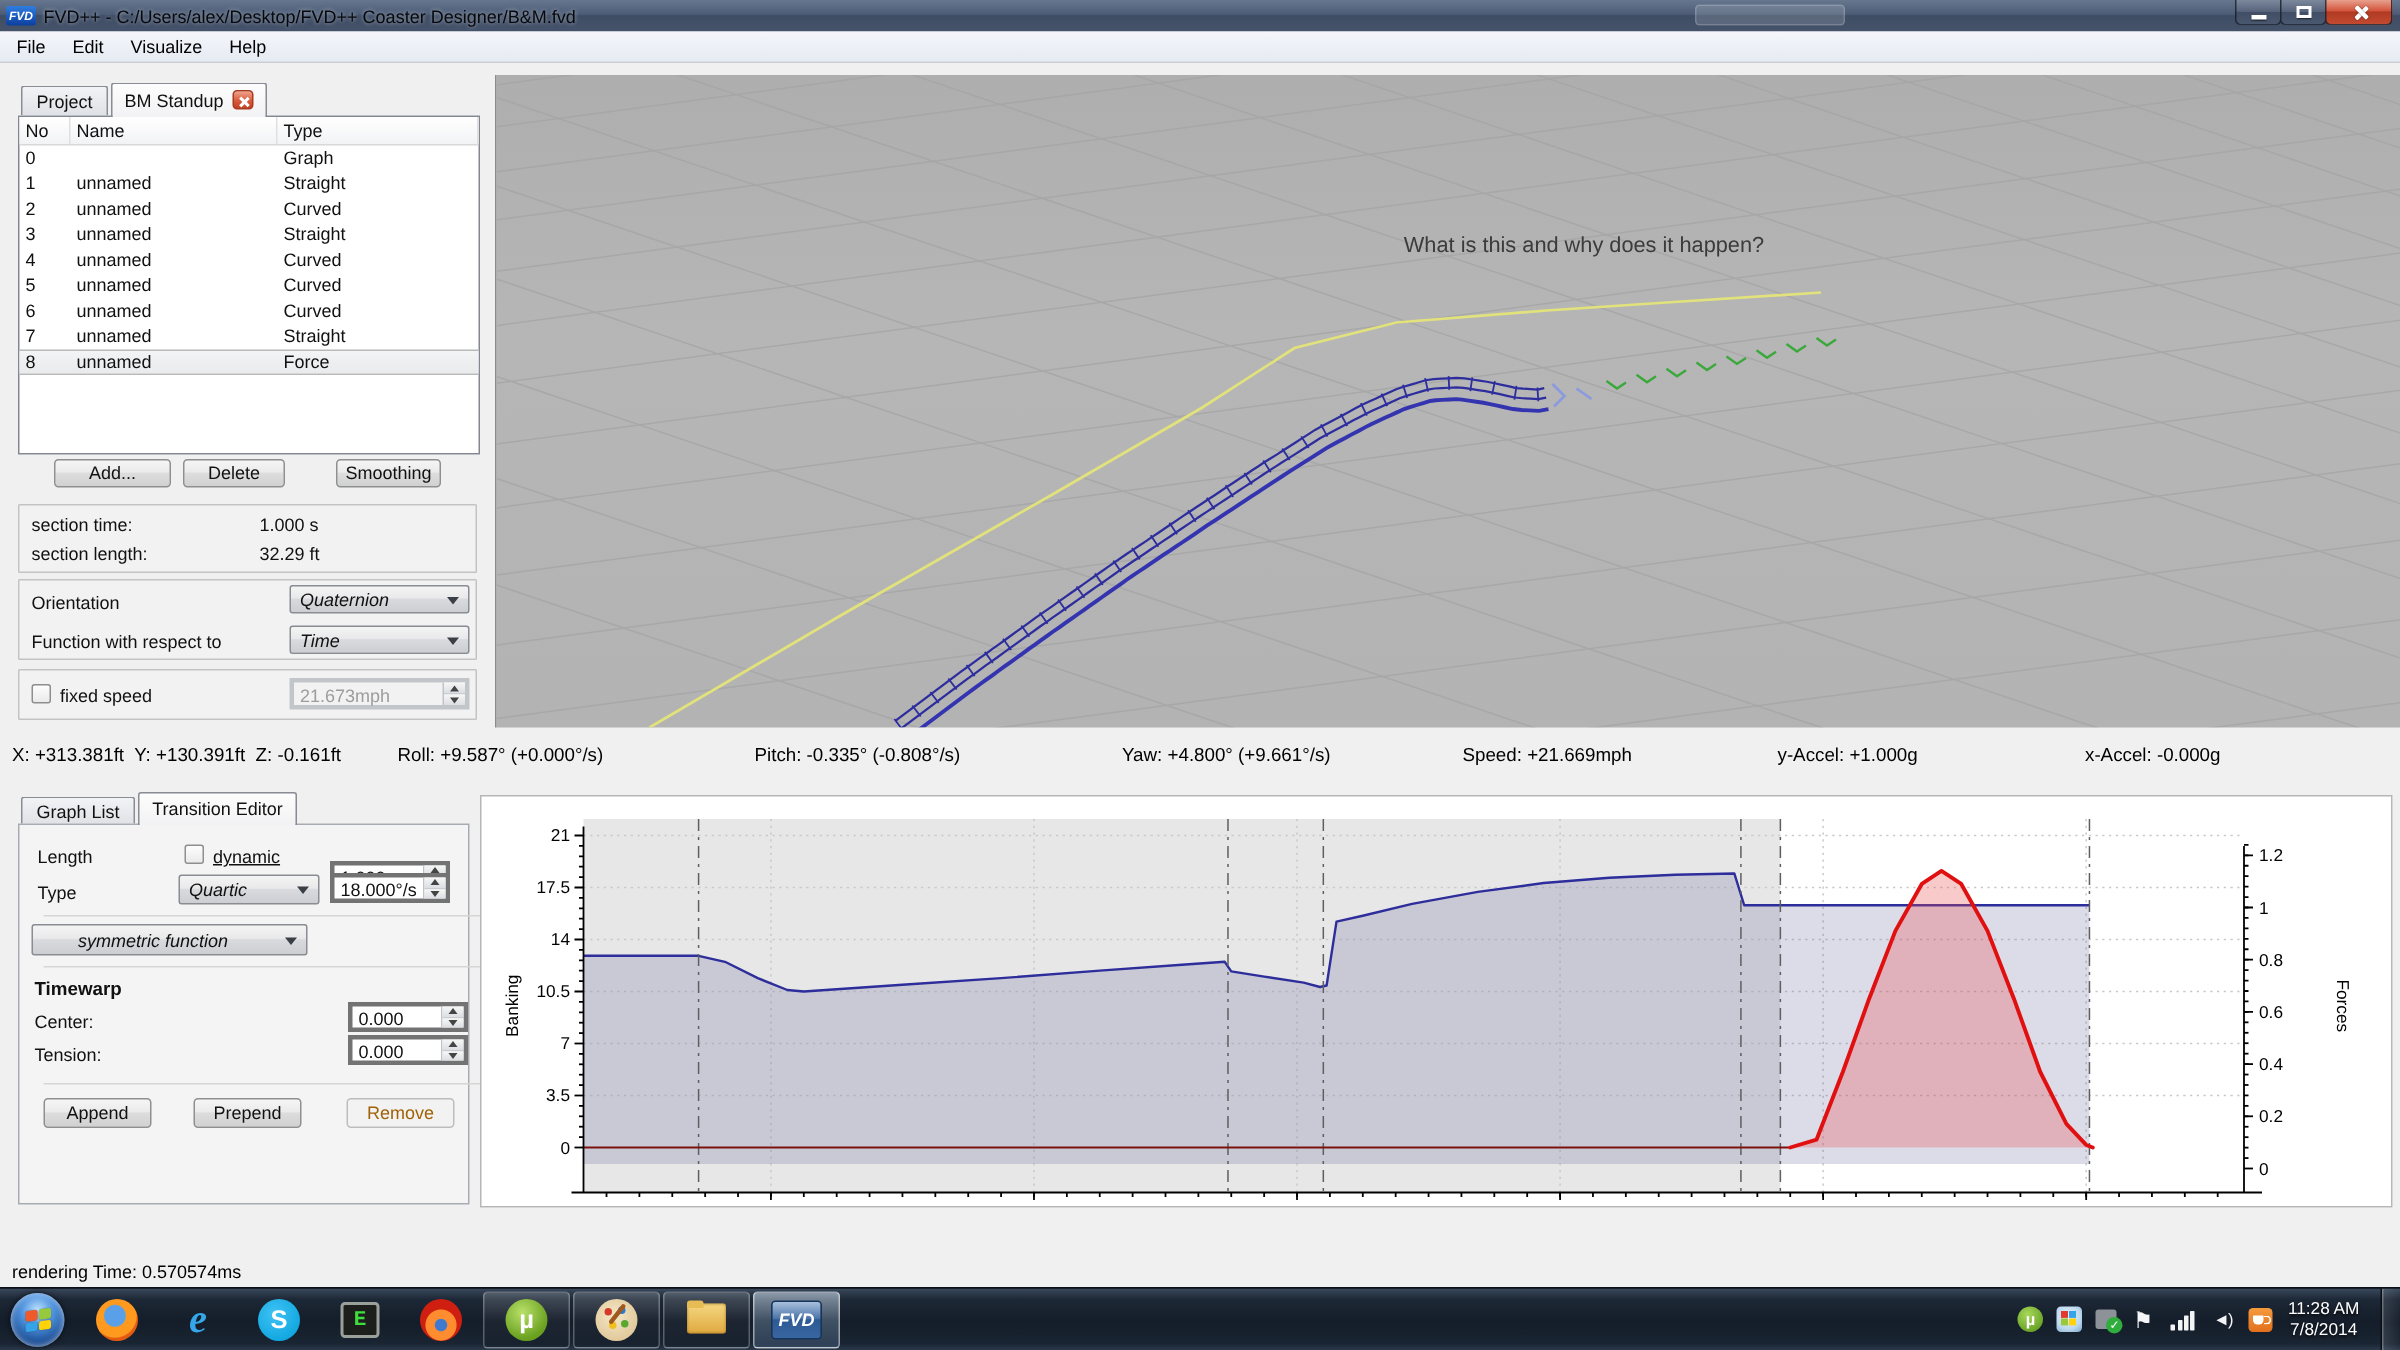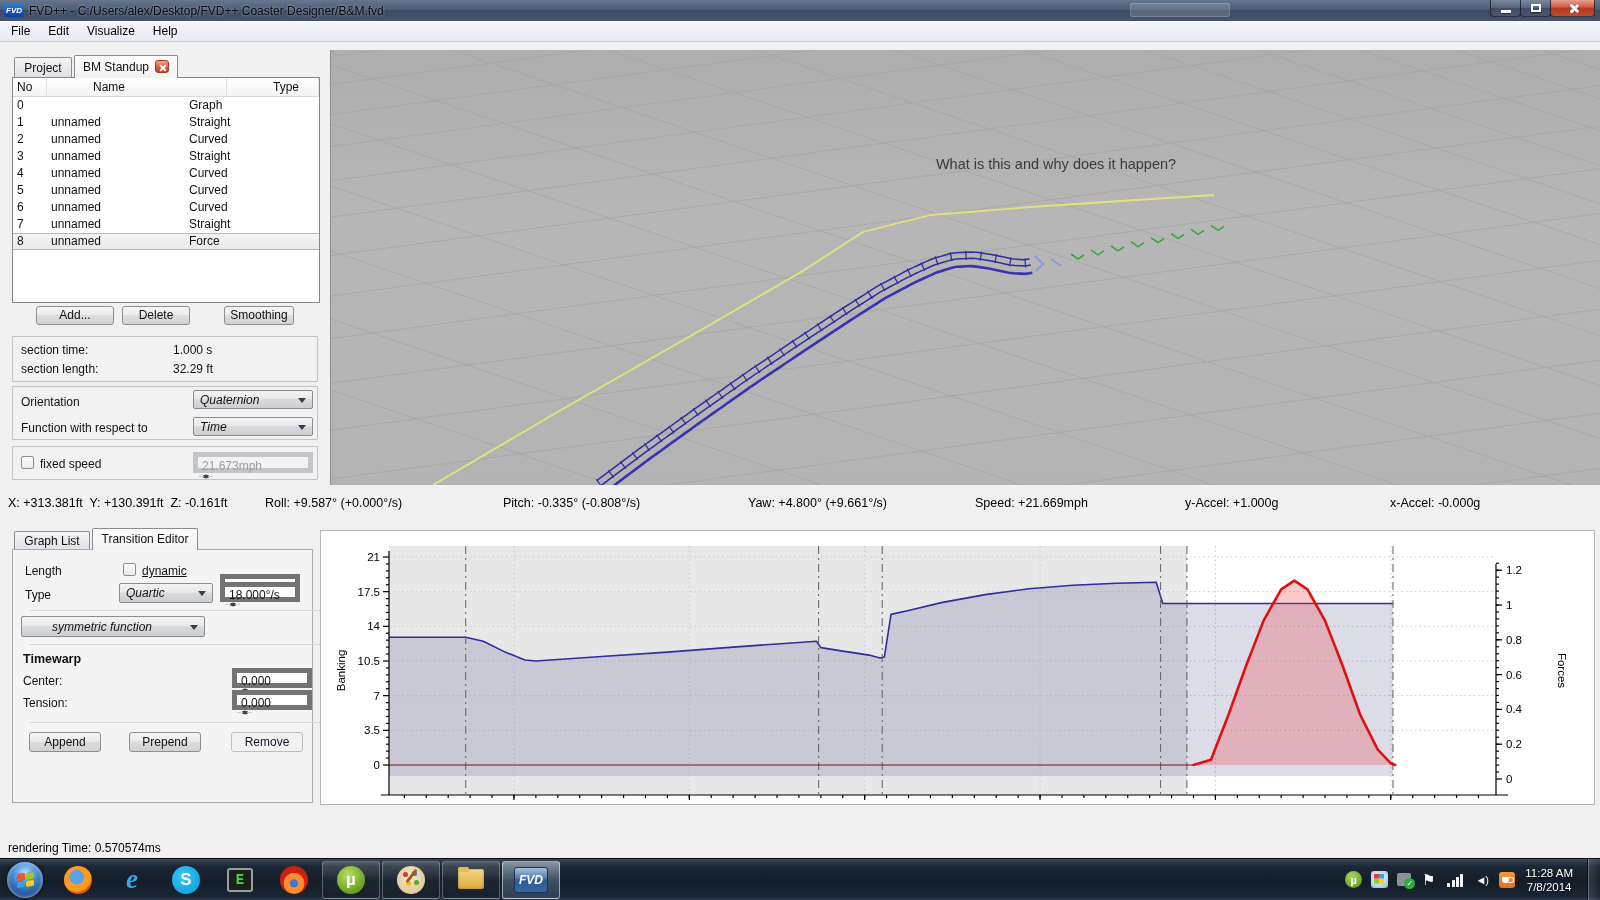--- a/index.html
+++ b/index.html
@@ -28,27 +28,27 @@
   .wb .g-x::before{transform:rotate(45deg);} .wb .g-x::after{transform:rotate(-45deg);}
 
   
   #menubar{position:absolute;left:0;top:21px;width:1600px;height:21px;
     background:linear-gradient(#f4f6fa,#e6eaf2);border-bottom:1px solid #c9cdd6;display:flex;align-items:center;padding-left:2px;}
   .menu-item{padding:2px 9px;color:#000;}
 
   
   .btn{position:absolute;border:1px solid #8e8f8f;border-radius:3px;font-size:12px;text-align:center;
     background:linear-gradient(#f5f5f5,#ebebeb 45%,#dddddd 50%,#d1d1d1);line-height:17px;color:#111;}
-  .btn.disabled{color:#0f172a;border-color:#bdbdbd;background:#f2f2f2;}
+  .btn.disabled{color:#a16207;border-color:#bdbdbd;background:#f2f2f2;}
   .gbox{position:absolute;border:1px solid #c3c3c3;background:#f2f2f2;border-radius:1px;}
   .dd{position:absolute;border:1px solid #898c92;border-radius:2px;background:linear-gradient(#f4f4f4,#e9e9eb 45%,#d9dadd 50%,#cdced2);
     display:flex;align-items:center;padding-left:6px;font-style:italic;}
   .dd .dd-arrow{position:absolute;right:6px;top:50%;margin-top:-2px;width:0;height:0;
     border-left:4px solid transparent;border-right:4px solid transparent;border-top:5px solid #3a3f46;}
-  .spin{position:absolute;border:5px solid #737373;background:#fff;display:flex;flex-direction:column;}
+  .spin{position:absolute;border:3px solid #737373;background:#fff;display:flex;}
   .spin .spin-val{flex:1;padding:1px 4px;line-height:15px;}
   .spin .spin-btns{width:15px;border-left:1px solid #c0c4c8;display:flex;flex-direction:column;}
   .spin .sb{flex:1;position:relative;background:linear-gradient(#f6f6f6,#dcdee2);border-bottom:1px solid #c9ccd0;}
   .spin .sb:last-child{border-bottom:none;}
   .spin .sb::after{content:"";position:absolute;left:50%;top:50%;margin:-2px 0 0 -3px;width:0;height:0;
     border-left:3px solid transparent;border-right:3px solid transparent;}
   .spin .sb.up::after{border-bottom:4px solid #444;}
   .spin .sb.dn::after{border-top:4px solid #444;}
   .spin.disabled{background:#f2f2f2;color:#9d9d9d;border-color:#c2c6ca;}
   .chk{position:absolute;width:13px;height:13px;border:1px solid #8e8e8e;border-radius:2px;background:linear-gradient(#fdfdfd,#eaeaea);}
@@ -57,21 +57,21 @@
   
   .tabrow .tab{position:absolute;border:1px solid #898c95;border-bottom:none;border-radius:2px 2px 0 0;
     background:linear-gradient(#f2f3f5,#dfe1e6);text-align:center;color:#111;}
   .tabrow .tab.active{background:linear-gradient(#fdfdfd,#f2f2f4);z-index:3;}
   .closebox{display:inline-block;width:14px;height:13px;margin-left:6px;vertical-align:-2px;border-radius:3px;
     background:linear-gradient(#f0a28d,#d85b3d 55%,#c24327);border:1px solid #a83a20;position:relative;}
   .closebox::before,.closebox::after{content:"";position:absolute;left:5.5px;top:2.5px;width:1.8px;height:8px;background:#fff;}
   .closebox::before{transform:rotate(45deg);} .closebox::after{transform:rotate(-45deg);}
 
   #seg-table{position:absolute;left:12px;top:77px;width:308px;height:226px;background:#fff;border:1px solid #828790;}
-  .th{display:flex;height:19px;background:linear-gradient(#ffffff,#f2f3f5);border-bottom:1px solid #d8d8d8;gap:42px;}
+  .th{display:flex;height:19px;background:linear-gradient(#ffffff,#f2f3f5);border-bottom:1px solid #d8d8d8;}
   .th span{padding:2px 4px;border-right:1px solid #e0e0e0;}
   .tr{display:flex;height:17px;line-height:17px;}
   .tr span{padding:0 4px;overflow:hidden;white-space:nowrap;}
   .tr.selected{background:linear-gradient(#f3f4f5,#e9eaec);border-top:1px solid #b9b9b9;border-bottom:1px solid #b9b9b9;height:17px;line-height:15px;}
   .c-no{width:34px;} .c-name{width:138px;} .c-type{flex:1;}
 
   
   #viewport{position:absolute;left:330px;top:50px;width:1270px;height:435px;background:linear-gradient(#aeaeae,#b6b6b6 40%,#b3b3b3);border-left:1px solid #8c8c8c;overflow:hidden;}
   #vp-note{position:absolute;left:600px;top:106px;width:250px;text-align:center;font-size:14.5px;color:#3b3b3b;}
 

